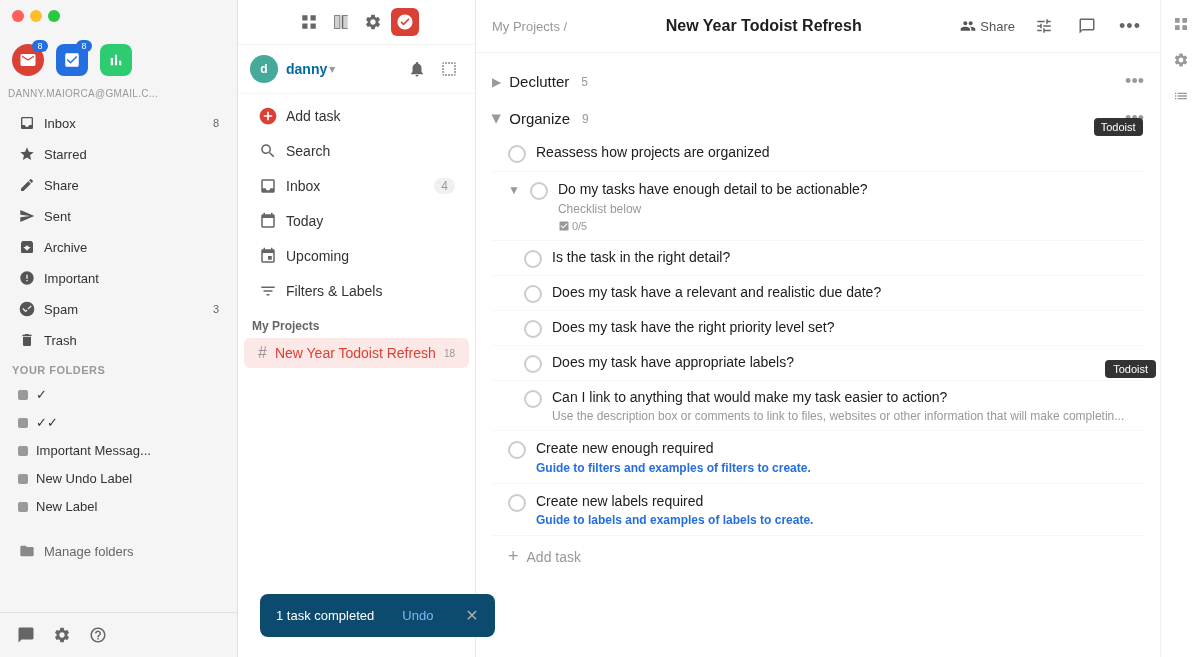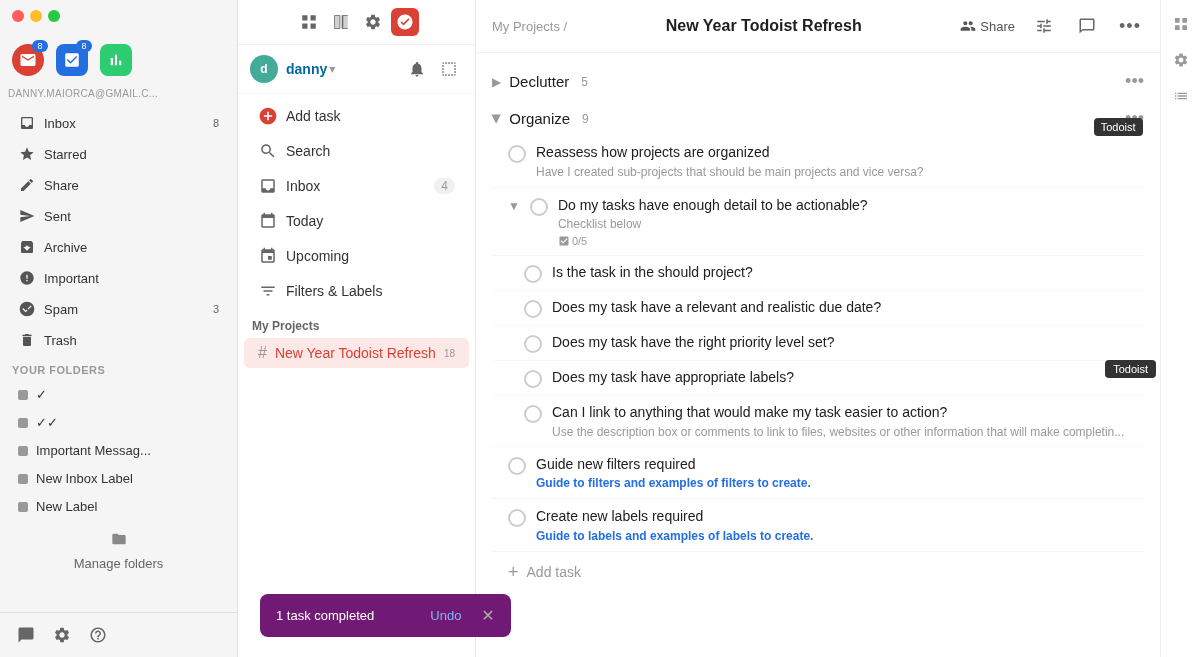--- a/index.html
+++ b/index.html
@@ -138,25 +138,25 @@
     
     .right-sidebar {
       width: 40px; background: #fff; border-left: 1px solid #f0f0f0;
       display: flex; flex-direction: column; align-items: center; padding: 8px 0; gap: 4px;
     }
     .right-icon { width: 32px; height: 32px; display: flex; align-items: center; justify-content: center; cursor: pointer; border-radius: 4px; color: #999; }
 
     
     .toast {
       position: fixed; bottom: 20px; left: 260px;
-      background: #701a75; color: white; padding: 12px 16px; border-radius: 8px;
-      display: flex; align-items: center; gap: 16px; font-size: 13px; z-index: 1000;
+      background: #0c4a6e; color: white; padding: 12px 16px; border-radius: 8px;
+      display: flex; align-items: center; gap: 28px; font-size: 13px; z-index: 1000;
       min-width: 200px;
     }
-    .toast-undo { color: #7eb8f7; cursor: pointer; font-weight: 500; margin-left: 40px; }
+    .toast-undo { color: #7eb8f7; cursor: pointer; font-weight: 500; }
     .toast-close { cursor: pointer; color: #aaa; font-size: 16px; margin-left: 4px; }
 
     
     .traffic-lights {
       display: flex; gap: 6px; padding: 10px 12px 6px 12px; align-items: center;
     }
     .tl { width: 12px; height: 12px; border-radius: 50%; }
     .tl-red { background: #ff5f57; }
     .tl-yellow { background: #febc2e; }
     .tl-green { background: #28c840; }
@@ -290,28 +290,28 @@
       <div class="nav-item">
         <div class="folder-dot dot-gray"></div>
         <span>✓✓</span>
       </div>
       <div class="nav-item">
         <div class="folder-dot dot-gray"></div>
         <span>Important Messag...</span>
       </div>
       <div class="nav-item">
         <div class="folder-dot dot-gray"></div>
-        <span>New Inbox Label</span>
+        <span>New Undo Label</span>
       </div>
       <div class="nav-item">
         <div class="folder-dot dot-gray"></div>
         <span>New Label</span>
       </div>
 
-      <div class="nav-item" style="margin-top:4px;flex-direction:column;">
+      <div class="nav-item" style="margin-top:16px;">
         <div class="nav-icon">
           <svg width="16" height="16" viewBox="0 0 24 24" fill="#888">
               <path d="M10 4H4c-1.1 0-2 .9-2 2v12c0 1.1.9 2 2 2h16c1.1 0 2-.9 2-2V8c0-1.1-.9-2-2-2h-8l-2-2z"></path>
             </svg>
         </div>
         <span style="color:#666; font-size:13px;">Manage folders</span>
       </div>
     </div>
 
     <div class="mail-sidebar-bottom">
@@ -487,21 +487,20 @@
         <span class="section-toggle" style="transform:rotate(90deg); display:inline-block;">▶</span>
         <span class="section-name">Organize</span>
         <span class="section-count">9</span>
         <span class="section-more">•••</span>
       </div>
 
       <div class="task-item">
         <div class="task-checkbox"></div>
         <div class="task-body">
           <div class="task-title">Reassess how projects are organized</div>
-          <div class="task-subtitle">Have I created sub-projects that should be main projects and vice versa?</div>
         </div>
       </div>
 
       <div class="task-item">
         <div style="display:flex; align-items:flex-start; gap:10px; width:100%;">
           <span style="color:#999; font-size:12px; margin-top:3px; cursor:pointer;">▼</span>
           <div class="task-checkbox"></div>
           <div class="task-body">
             <div class="task-title">Do my tasks have enough detail to be actionable?</div>
             <div class="task-subtitle">Checklist below</div>
@@ -512,21 +511,21 @@
                   </svg>
                 0/5
               </span>
             </div>
           </div>
         </div>
       </div>
 
       <div class="subtask-item">
         <div class="task-checkbox"></div>
-        <div class="task-title">Is the task in the should project?</div>
+        <div class="task-title">Is the task in the right detail?</div>
       </div>
 
       <div class="subtask-item">
         <div class="task-checkbox"></div>
         <div class="task-title">Does my task have a relevant and realistic due date?</div>
       </div>
 
       <div class="subtask-item">
         <div class="task-checkbox"></div>
         <div class="task-title">Does my task have the right priority level set?</div>
@@ -541,21 +540,21 @@
         <div class="task-checkbox"></div>
         <div class="task-body">
           <div class="task-title">Can I link to anything that would make my task easier to action?</div>
           <div class="task-subtitle">Use the description box or comments to link to files, websites or other information that will make completin...</div>
         </div>
       </div>
 
       <div class="task-item">
         <div class="task-checkbox"></div>
         <div class="task-body">
-          <div class="task-title">Guide new filters required</div>
+          <div class="task-title">Create new enough required</div>
           <div class="task-subtitle"><a>Guide to filters and examples of filters to create.</a></div>
         </div>
       </div>
 
       <div class="task-item">
         <div class="task-checkbox"></div>
         <div class="task-body">
           <div class="task-title">Create new labels required</div>
           <div class="task-subtitle"><a>Guide to labels and examples of labels to create.</a></div>
         </div>

